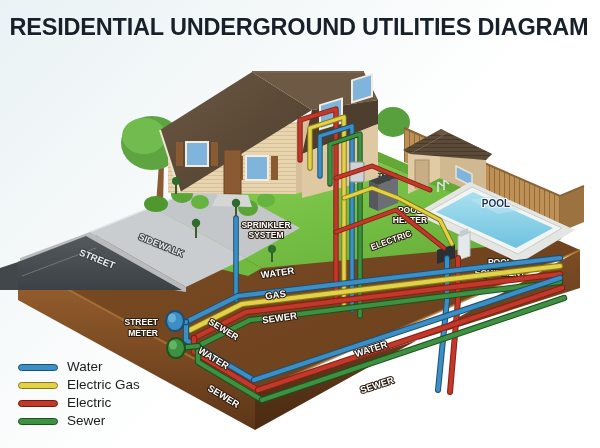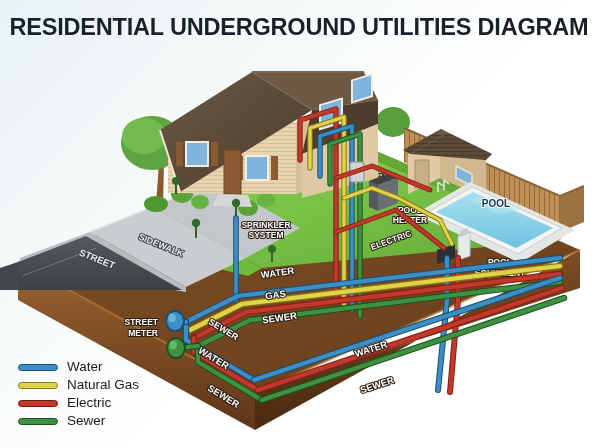--- a/index.html
+++ b/index.html
@@ -346,21 +346,21 @@
 
   </svg>
 
   <div id="legend">
     <div class="leg-row">
       <span class="leg-swatch" style="background:#3b8fc4;border-color:#1b4f73;"></span>
       <span class="leg-text">Water</span>
     </div>
     <div class="leg-row">
       <span class="leg-swatch" style="background:#e2d24a;border-color:#8a7a16;"></span>
-      <span class="leg-text">Natural Gas</span>
+      <span class="leg-text">Electric Gas</span>
     </div>
     <div class="leg-row">
       <span class="leg-swatch" style="background:#c0392b;border-color:#6d1710;"></span>
       <span class="leg-text">Electric</span>
     </div>
     <div class="leg-row">
       <span class="leg-swatch" style="background:#3f9142;border-color:#1c5220;"></span>
       <span class="leg-text">Sewer</span>
     </div>
   </div>

